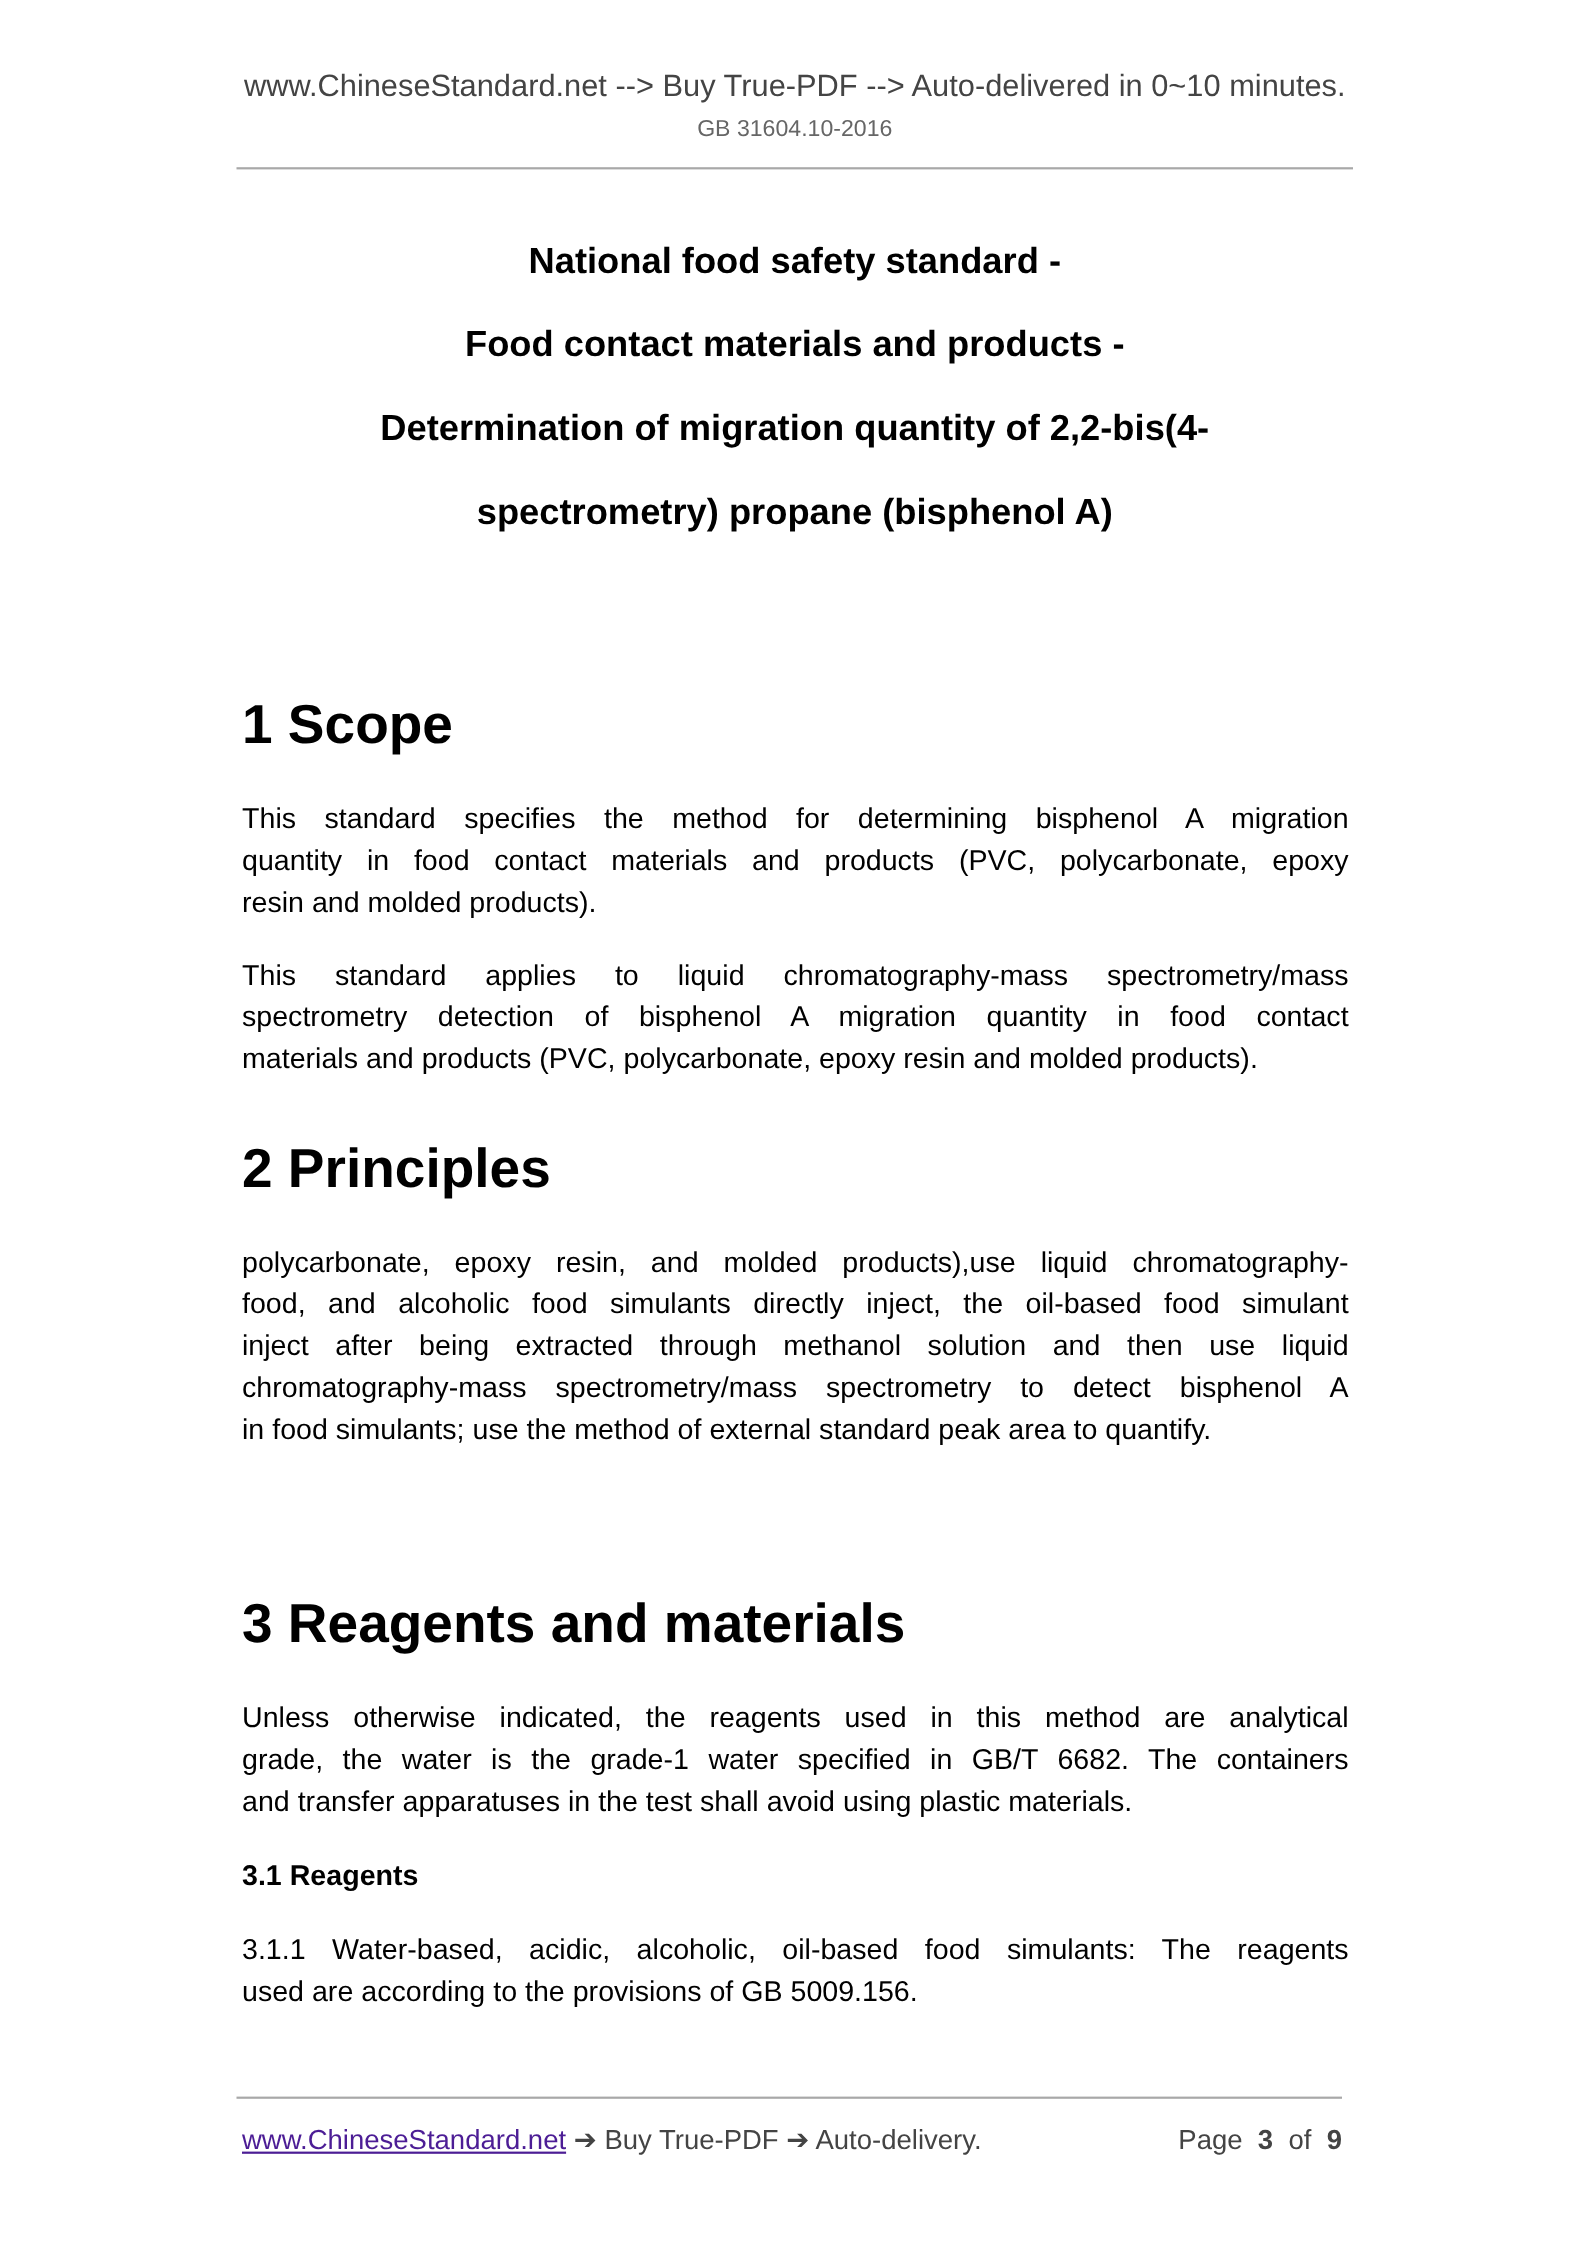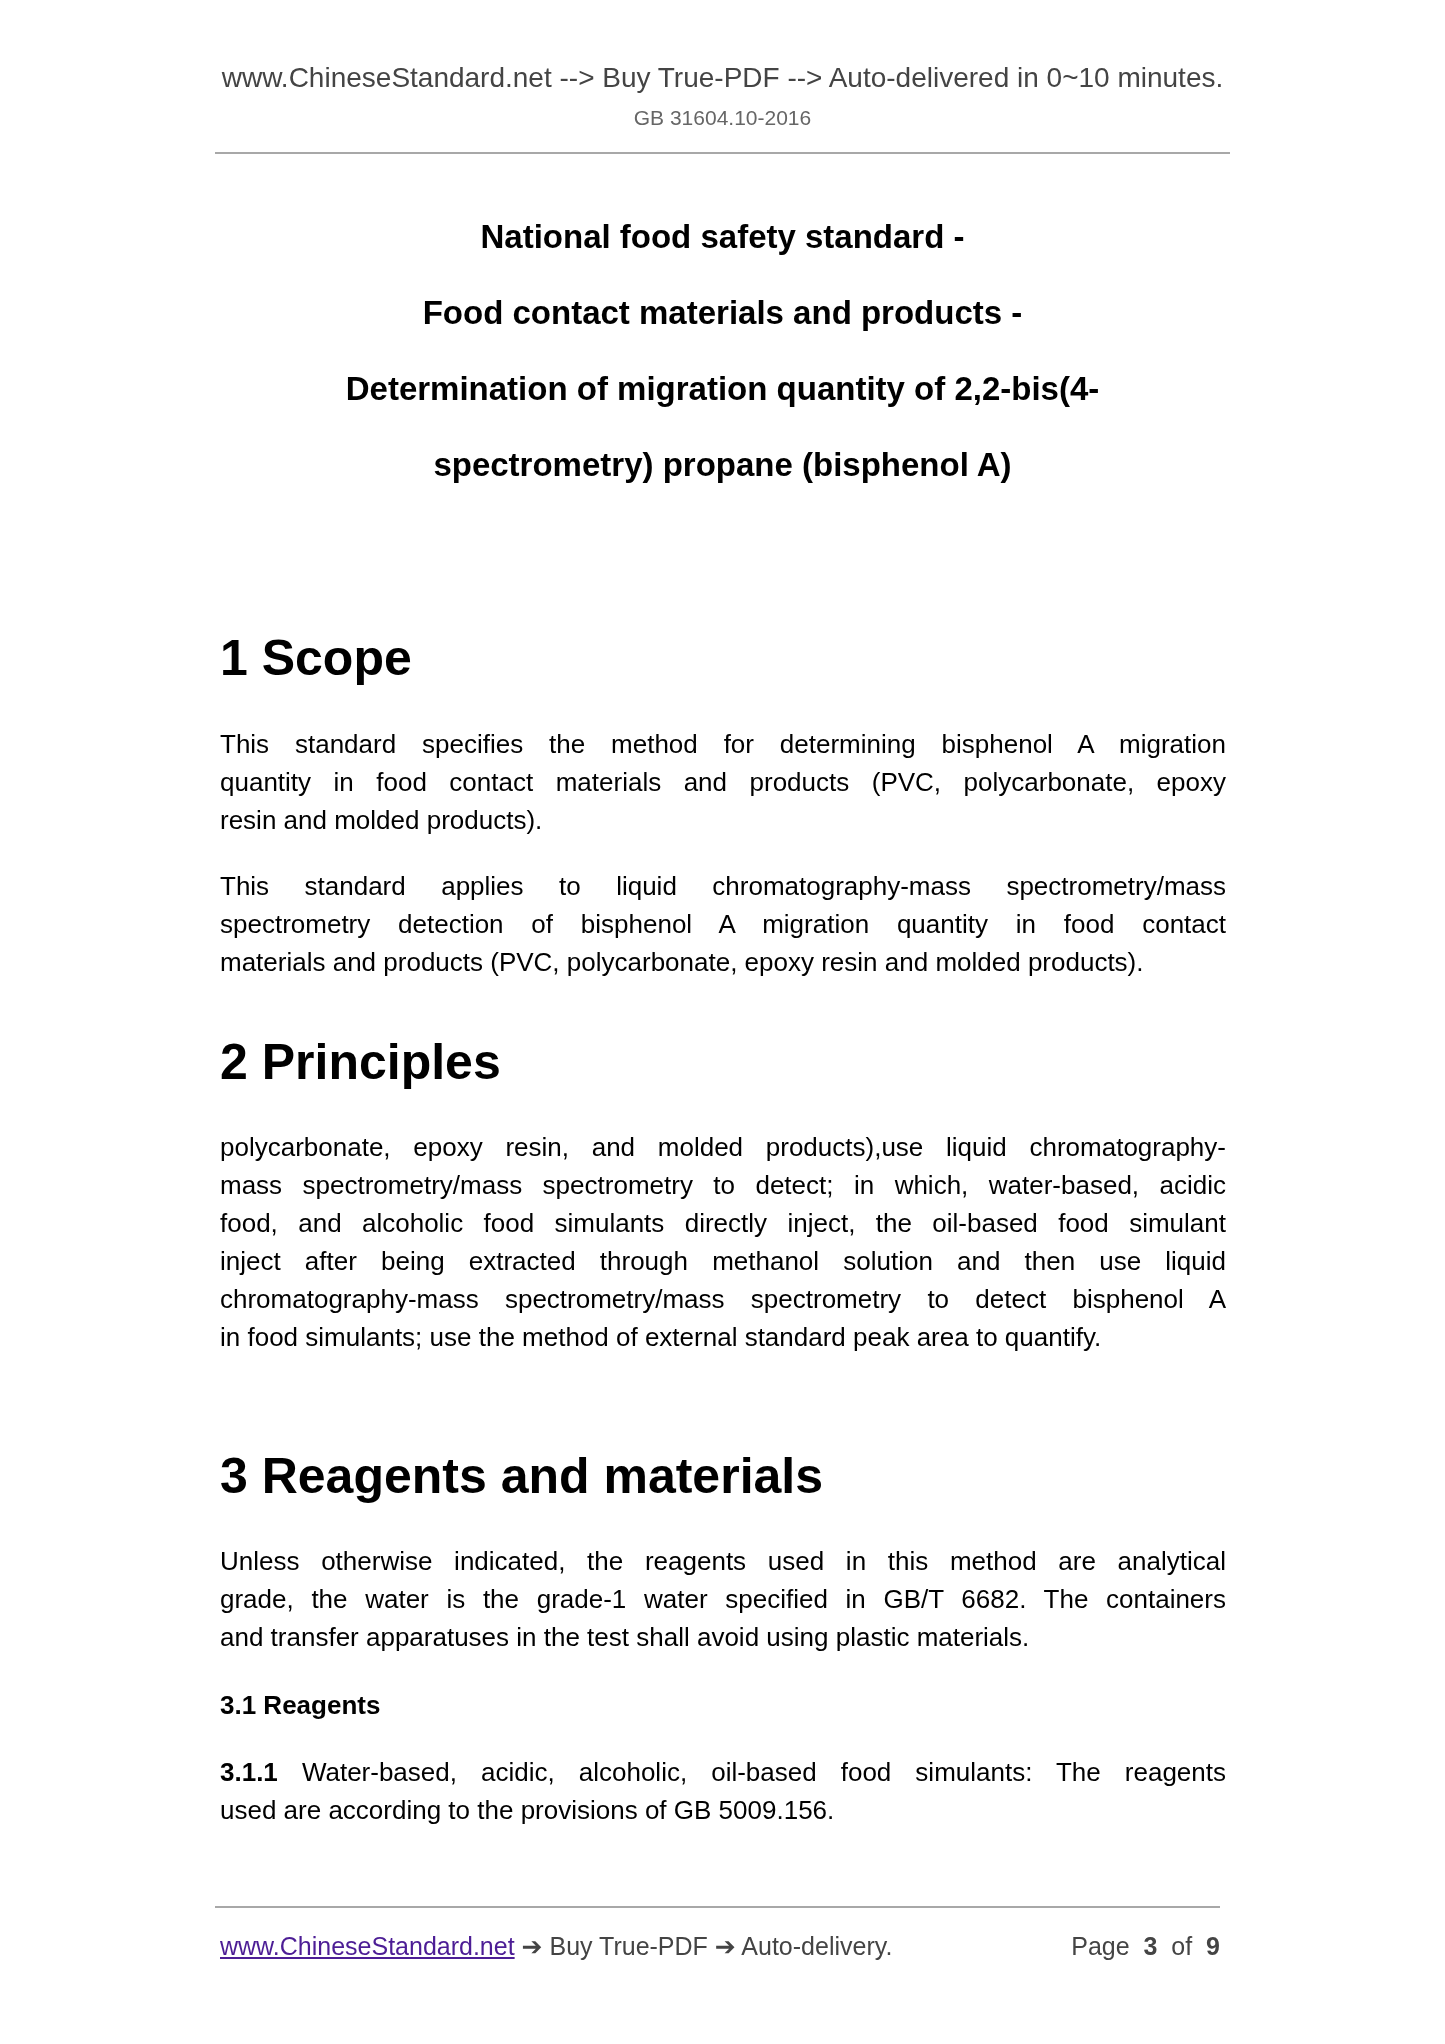--- a/index.html
+++ b/index.html
@@ -9,21 +9,21 @@
   .hdr1 { left: 0; width: 1445px; top: 60px; text-align: center; font-size: 28px; line-height: 36px; color: #444; white-space: nowrap; }
   .hdr2 { left: 0; width: 1445px; top: 104px; text-align: center; font-size: 21px; line-height: 28px; color: #666; white-space: nowrap; }
   .rule { height: 0; border-top: 2px solid #a8a8a8; }
   .title { left: 0; width: 1445px; top: 199px; text-align: center; font-size: 33px; font-weight: bold; line-height: 76px; }
   .title div { white-space: nowrap; }
   .h1 { left: 220px; font-size: 50px; font-weight: bold; line-height: 46px; white-space: nowrap; }
   .h2 { left: 220px; font-size: 26px; font-weight: bold; line-height: 38px; white-space: nowrap; }
   .para { left: 220px; width: 1006px; font-size: 26px; line-height: 38px; text-align: justify; }
   .para .line { display: block; text-align: justify; text-align-last: justify; }
   .para .line.last { text-align-last: left; }
-  .para b { font-weight: bold; }
+  .para b { font-weight: normal; }
   .footer { left: 220px; top: 1930px; width: 1000px; font-size: 25px; line-height: 32px; color: #444; white-space: nowrap; }
   .footer a { color: #4c1d95; text-decoration: underline; }
   .footer .page { position: absolute; right: 0; top: 0; }
   .footer .page b { font-weight: bold; }
 </style>
 </head>
 <body>
 
 <div class="abs hdr1">www.ChineseStandard.net --&gt; Buy True-PDF --&gt; Auto-delivered in 0~10 minutes.</div>
 <div class="abs hdr2">GB 31604.10-2016</div>
@@ -44,21 +44,20 @@
 </div>
 <div class="abs para" style="top:867px;">
   <span class="line">This standard applies to liquid chromatography-mass spectrometry/mass</span>
   <span class="line">spectrometry detection of bisphenol A migration quantity in food contact</span>
   <span class="line last">materials and products (PVC, polycarbonate, epoxy resin and molded products).</span>
 </div>
 
 <div class="abs h1" style="top:1039px;">2 Principles</div>
 <div class="abs para" style="top:1128px;">
   <span class="line">polycarbonate, epoxy resin, and molded products),use liquid chromatography-</span>
-  <span class="line">mass spectrometry/mass spectrometry to detect; in which, water-based, acidic</span>
   <span class="line">food, and alcoholic food simulants directly inject, the oil-based food simulant</span>
   <span class="line">inject after being extracted through methanol solution and then use liquid</span>
   <span class="line">chromatography-mass spectrometry/mass spectrometry to detect bisphenol A</span>
   <span class="line last">in food simulants; use the method of external standard peak area to quantify.</span>
 </div>
 
 <div class="abs h1" style="top:1453px;">3 Reagents and materials</div>
 <div class="abs para" style="top:1542px;">
   <span class="line">Unless otherwise indicated, the reagents used in this method are analytical</span>
   <span class="line">grade, the water is the grade-1 water specified in GB/T 6682. The containers</span>

